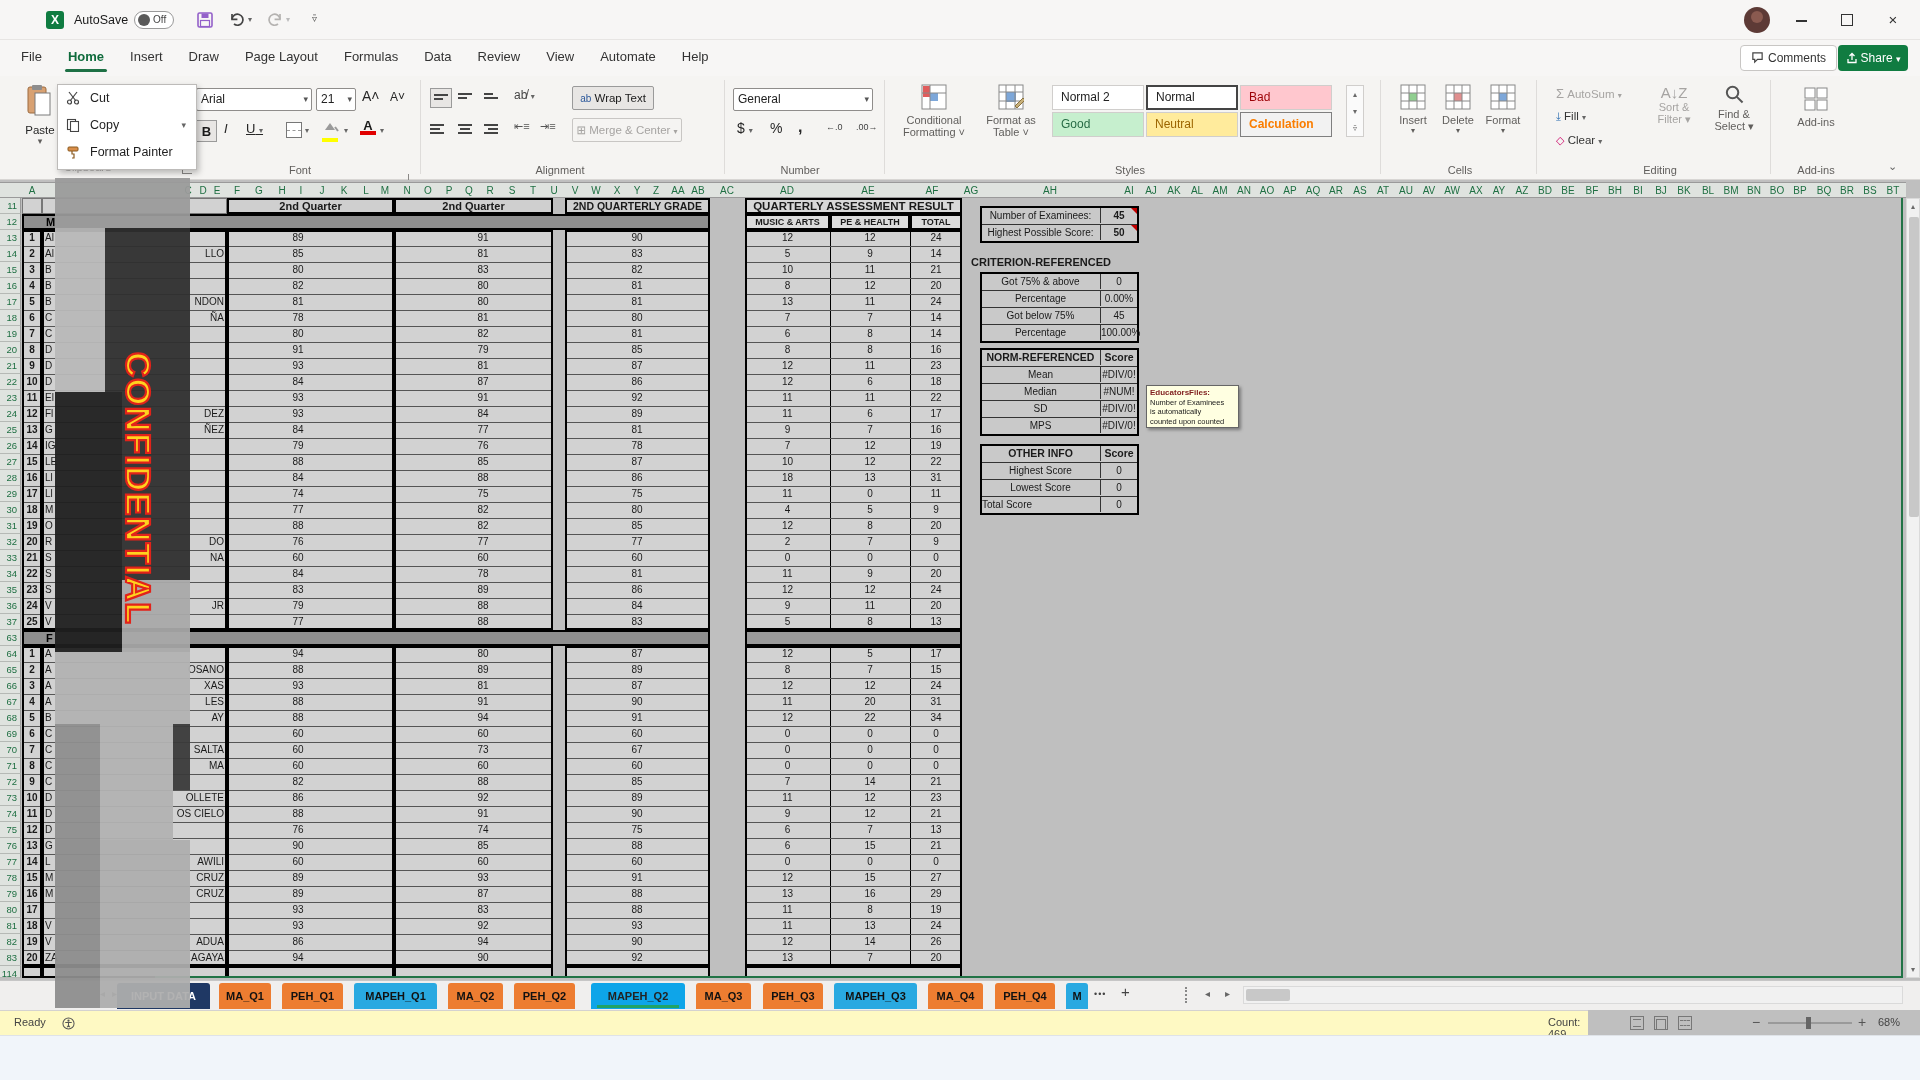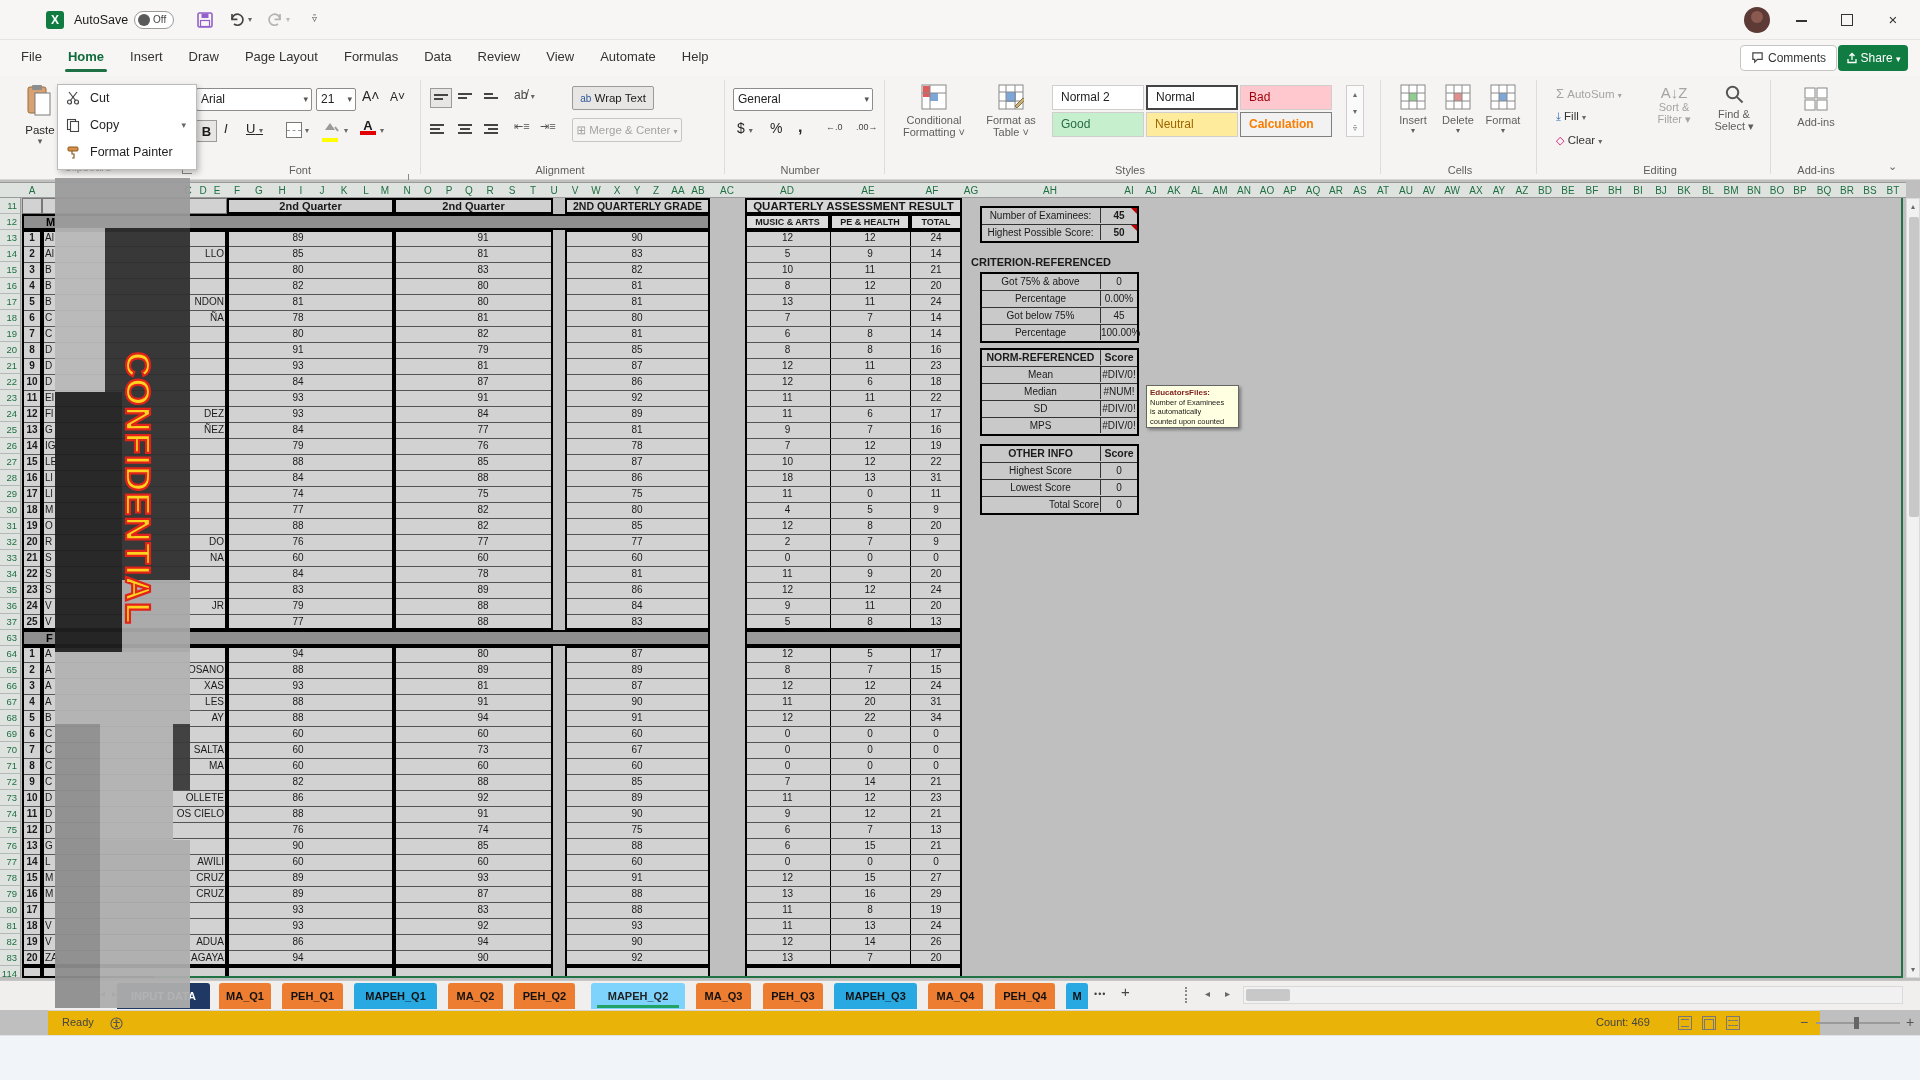--- a/index.html
+++ b/index.html
@@ -54,24 +54,24 @@
   .sbar{background:#f1f1f1;border:1px solid #dadada;}
   .thumb{background:#c8c8c8;border-radius:2px;}
   .sarrow{font-size:8px;color:#6a6a6a;text-align:center;}
   
   #tabstrip{left:0;top:980px;width:1920px;height:30px;background:#f0efee;border-top:1px solid #c6c6c6;}
   .sheettab{position:absolute;top:2px;height:26px;border-radius:3px 3px 0 0;font-size:11px;line-height:26px;
      text-align:center;color:#111;font-weight:bold;}
   .tab-orange{background:#ed7d31;}
   .tab-blue{background:#29a9e1;}
   .tab-navy{background:#1f3864;color:#fff;}
-  .tab-selected{background:#7dd3fc;color:#222;}
+  .tab-selected{background:#0ea5e9;color:#222;}
   .tab-selected::after{content:"";position:absolute;left:6px;right:6px;bottom:1px;height:3px;background:#21a366;}
   
-  #statusbar{left:0;top:1010px;width:1772px;height:25px;background:#eab308;border-top:1px solid #d4d2d0;font-size:11px;color:#444;margin-left:48px;}
+  #statusbar{left:0;top:1010px;width:1588px;height:25px;background:#fef9c3;border-top:1px solid #d4d2d0;font-size:11px;color:#444;}
   
   #taskbar{left:0;top:1035px;width:1920px;height:45px;background:#f1f5fa;border-top:1px solid #dfe3e8;}
 </style>
 </head>
 <body>
 
 <div id="screen">
 
   <div class="abs" id="titlebar">
     <div class="abs" style="left:46px;top:11px;width:18px;height:18px;background:#107c41;border-radius:3px;color:#fff;
@@ -1331,21 +1331,21 @@
           </div>
           <div style="position:relative;height:16px;border-bottom:1px solid #333;font-size:10px;">
             <span style="position:absolute;left:0;width:117px;text-align:center;line-height:15px;">Highest Score</span>
             <span style="position:absolute;left:118px;right:0;border-left:1px solid #333;text-align:center;line-height:15px;">0</span>
           </div>
           <div style="position:relative;height:16px;border-bottom:1px solid #333;font-size:10px;">
             <span style="position:absolute;left:0;width:117px;text-align:center;line-height:15px;">Lowest Score</span>
             <span style="position:absolute;left:118px;right:0;border-left:1px solid #333;text-align:center;line-height:15px;">0</span>
           </div>
           <div style="position:relative;height:16px;font-size:10px;">
-            <span style="position:absolute;left:0;width:117px;text-align:right;line-height:15px;">Total Score</span>
+            <span style="position:absolute;left:0;width:117px;text-align:left;line-height:15px;">Total Score</span>
             <span style="position:absolute;left:118px;right:0;border-left:1px solid #333;text-align:center;line-height:15px;">0</span>
           </div>
         </div>
       </div>
     <div class="abs" id="note">
       <b>EducatorsFiles:</b><br>
       <span>Number of Examinees</span><br>
       <span>is automatically</span><br>
       <span>counted upon counted</span>
     </div>

